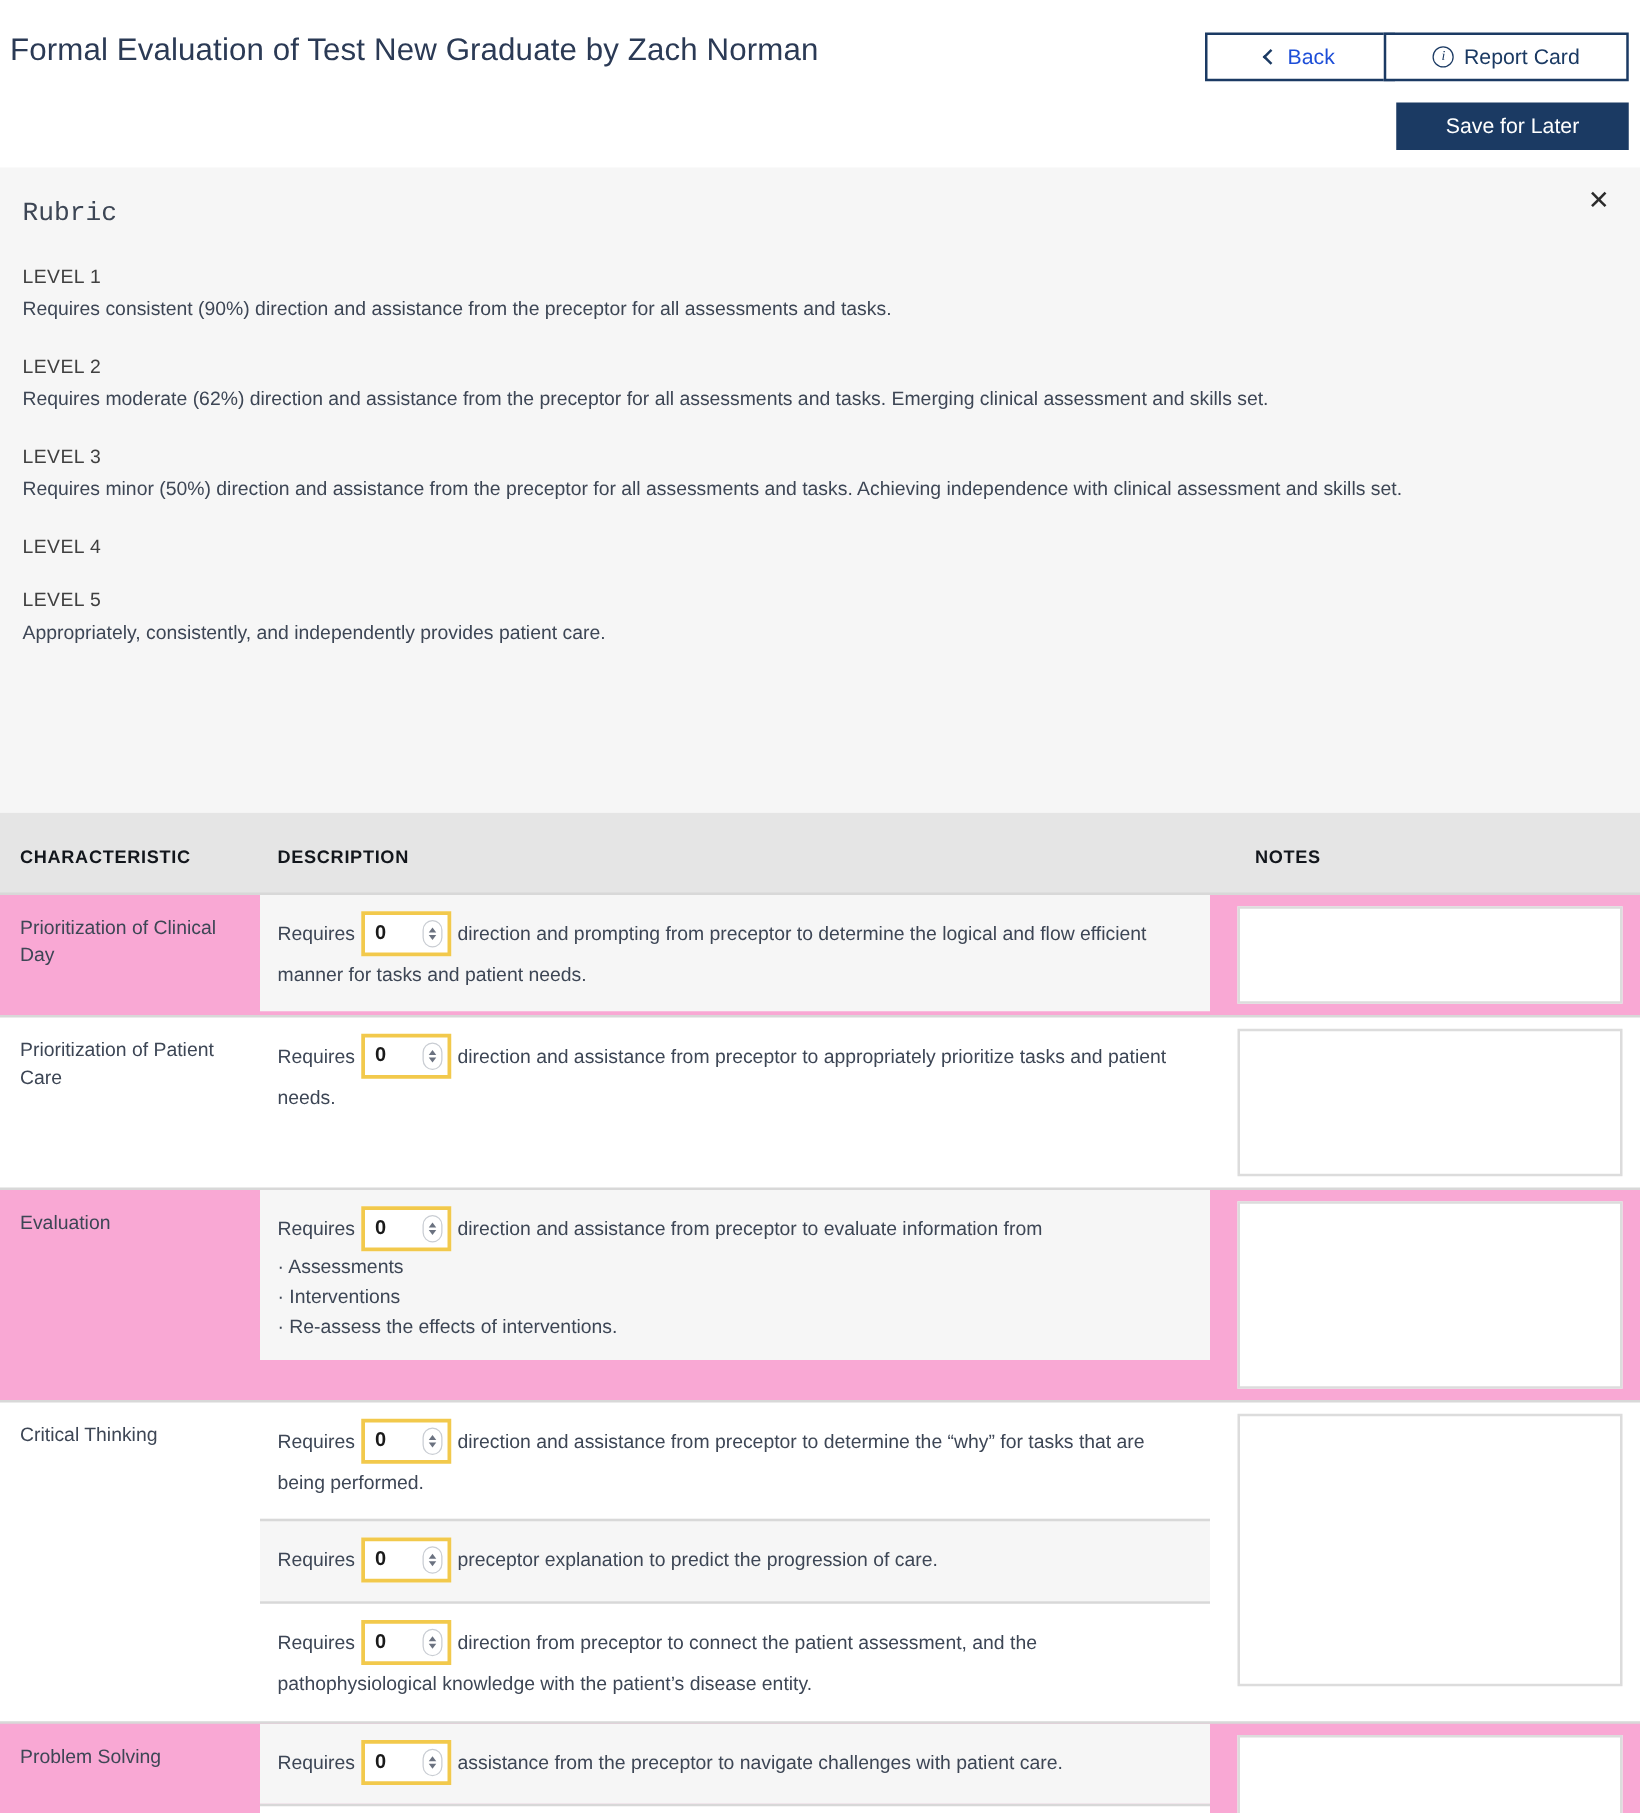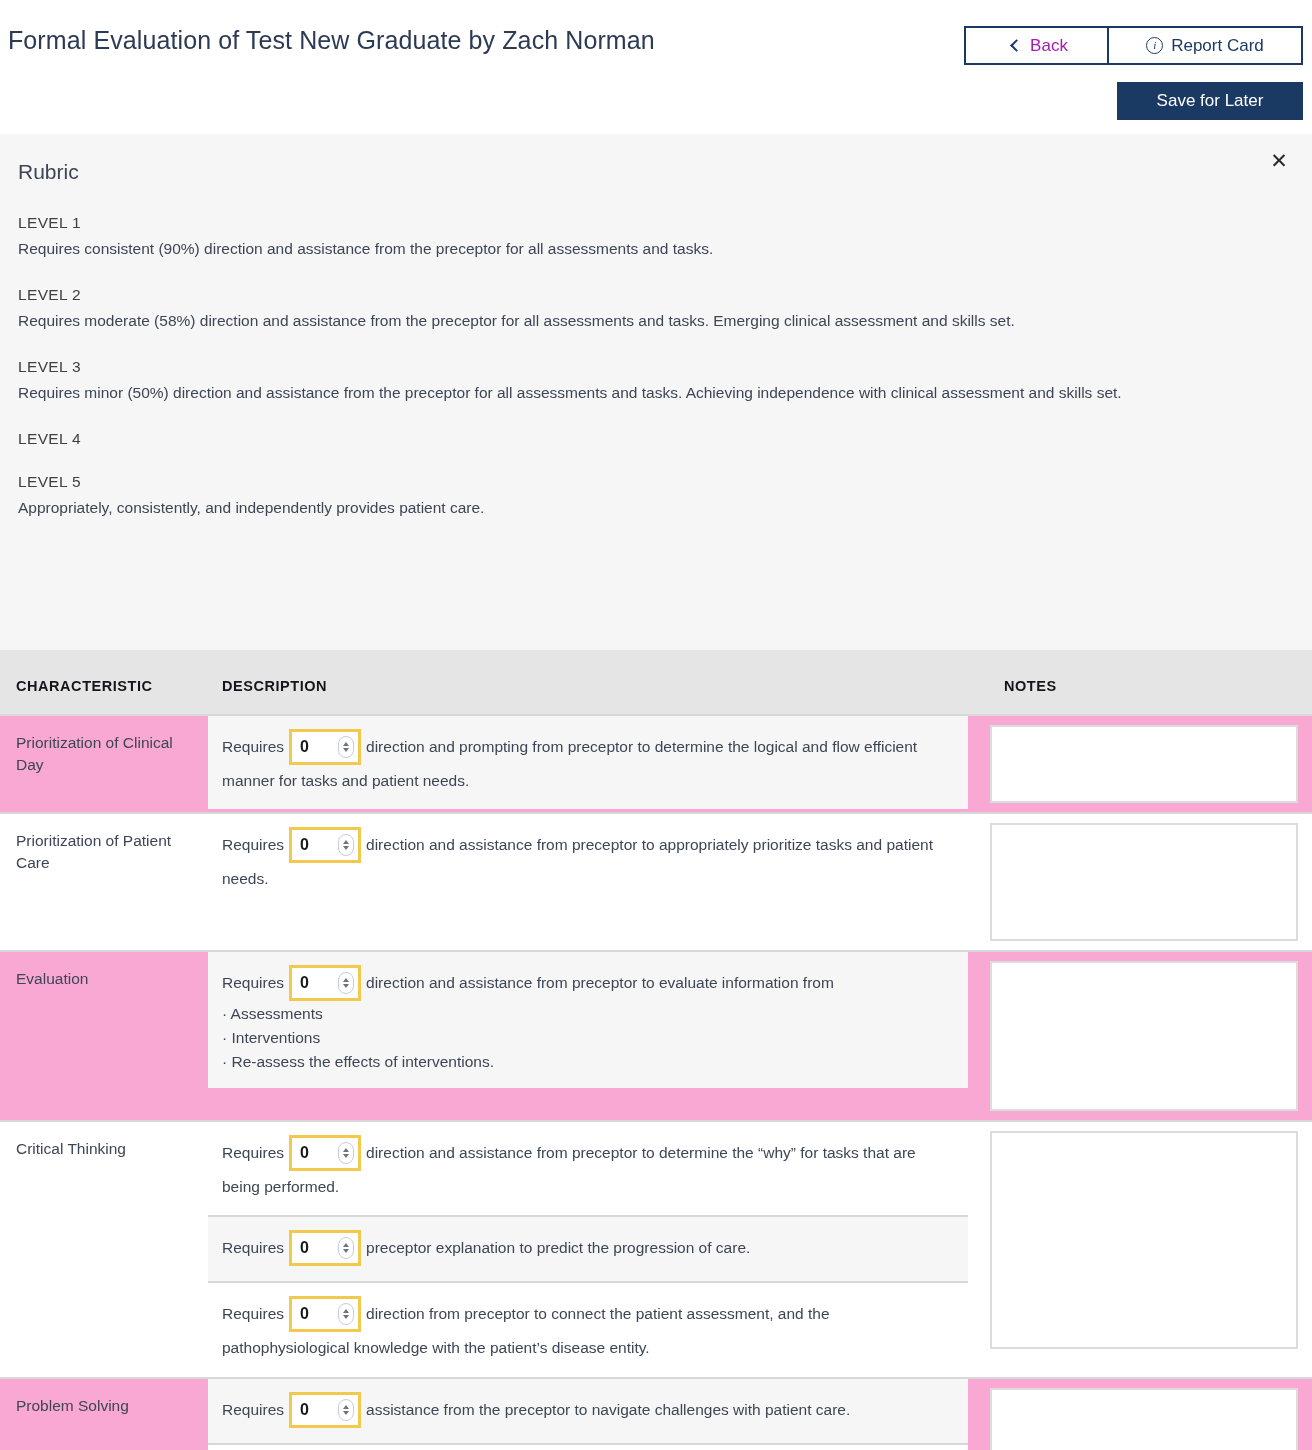--- a/index.html
+++ b/index.html
@@ -26,21 +26,21 @@
     color: #2b3a55;
     letter-spacing: 0.1px;
     white-space: nowrap;
   }
   .btn-back {
     position: absolute;
     left: 964px; top: 26px;
     width: 152px; height: 39px;
     border: 2px solid #1b3a63;
     background: #ffffff;
-    color: #a21caf;
+    color: #1d4ed8;
     font-size: 17px;
     font-family: "Liberation Sans", sans-serif;
     display: flex; align-items: center; justify-content: center;
     gap: 9px;
     cursor: pointer;
     border-radius: 0;
   }
   .btn-report {
     position: absolute;
     left: 1107px; top: 26px;
@@ -107,20 +107,21 @@
     font-size: 21px;
     line-height: 1;
     display: flex; align-items: center; justify-content: center;
     font-family: "Liberation Sans", sans-serif;
   }
   .rubric-title {
     font-size: 21px;
     color: #3d4655;
     margin: 0 0 30px 0;
     font-weight: 400;
+    font-family: Liberation Mono, monospace;
   }
   .rubric-level { margin-bottom: 25px; }
   .rubric-level:last-child { margin-bottom: 0; }
   .level-name {
     font-size: 15.5px;
     color: #404040;
     letter-spacing: 0.35px;
     margin-bottom: 4px;
   }
   .level-desc {
@@ -276,21 +277,21 @@
 <section class="rubric">
   <button class="rubric-close">✕</button>
   <h2 class="rubric-title">Rubric</h2>
   <div id="rubric-levels">
       <div class="rubric-level">
         <div class="level-name">LEVEL 1</div>
         <div class="level-desc">Requires consistent (90%) direction and assistance from the preceptor for all assessments and tasks.</div>
       </div>
       <div class="rubric-level">
         <div class="level-name">LEVEL 2</div>
-        <div class="level-desc">Requires moderate (58%) direction and assistance from the preceptor for all assessments and tasks. Emerging clinical assessment and skills set.</div>
+        <div class="level-desc">Requires moderate (62%) direction and assistance from the preceptor for all assessments and tasks. Emerging clinical assessment and skills set.</div>
       </div>
       <div class="rubric-level">
         <div class="level-name">LEVEL 3</div>
         <div class="level-desc">Requires minor (50%) direction and assistance from the preceptor for all assessments and tasks. Achieving independence with clinical assessment and skills set.</div>
       </div>
       <div class="rubric-level">
         <div class="level-name">LEVEL 4</div>
       </div>
       <div class="rubric-level">
         <div class="level-name">LEVEL 5</div>

